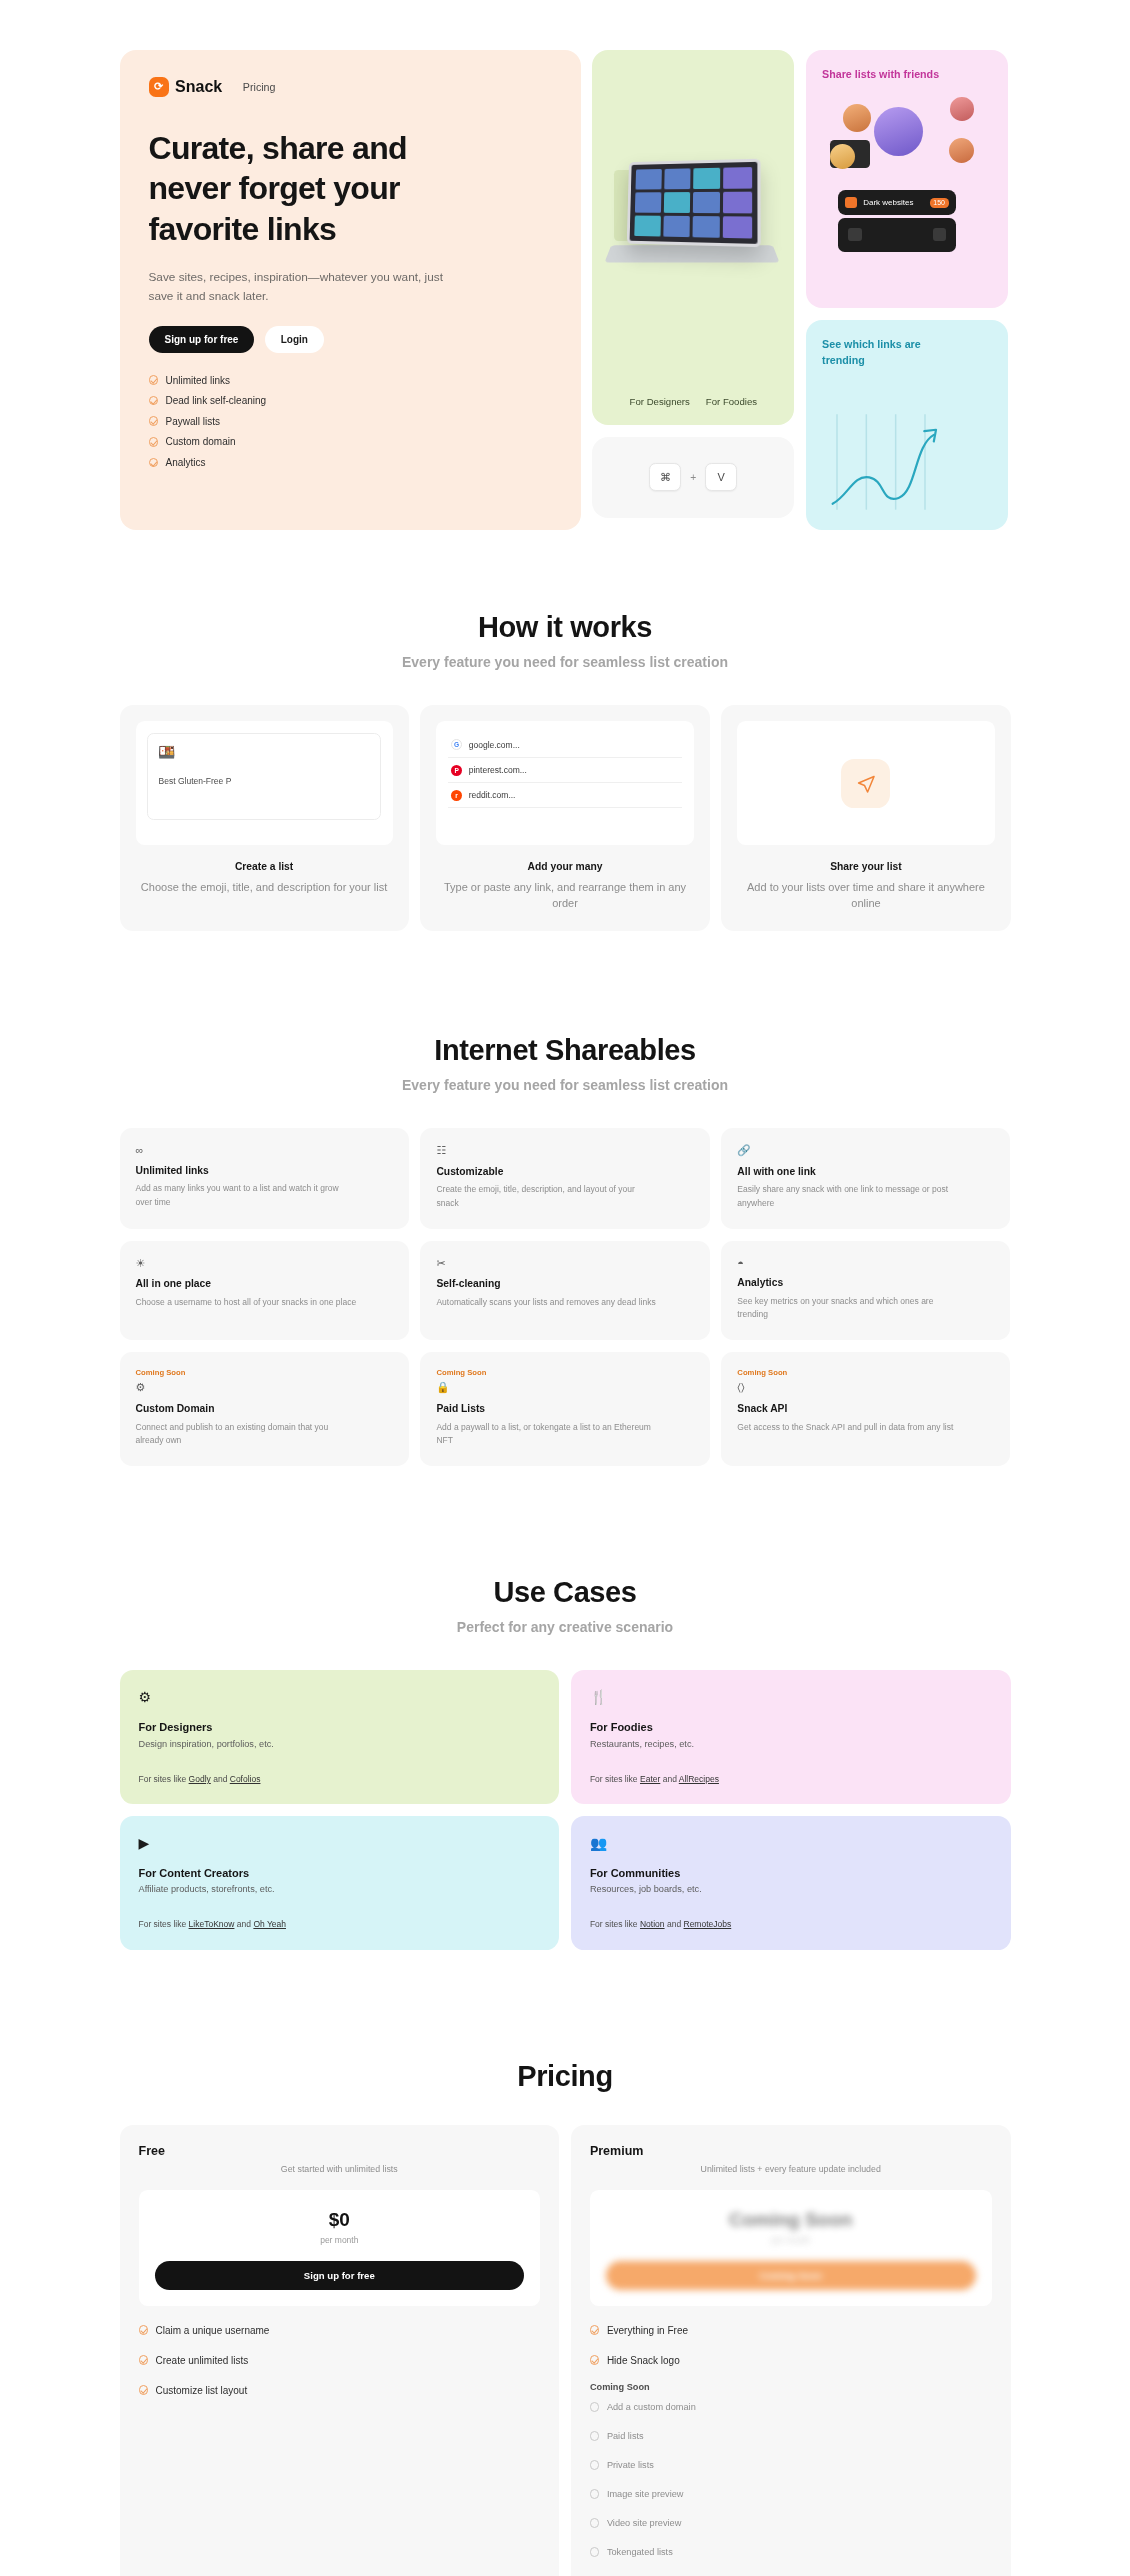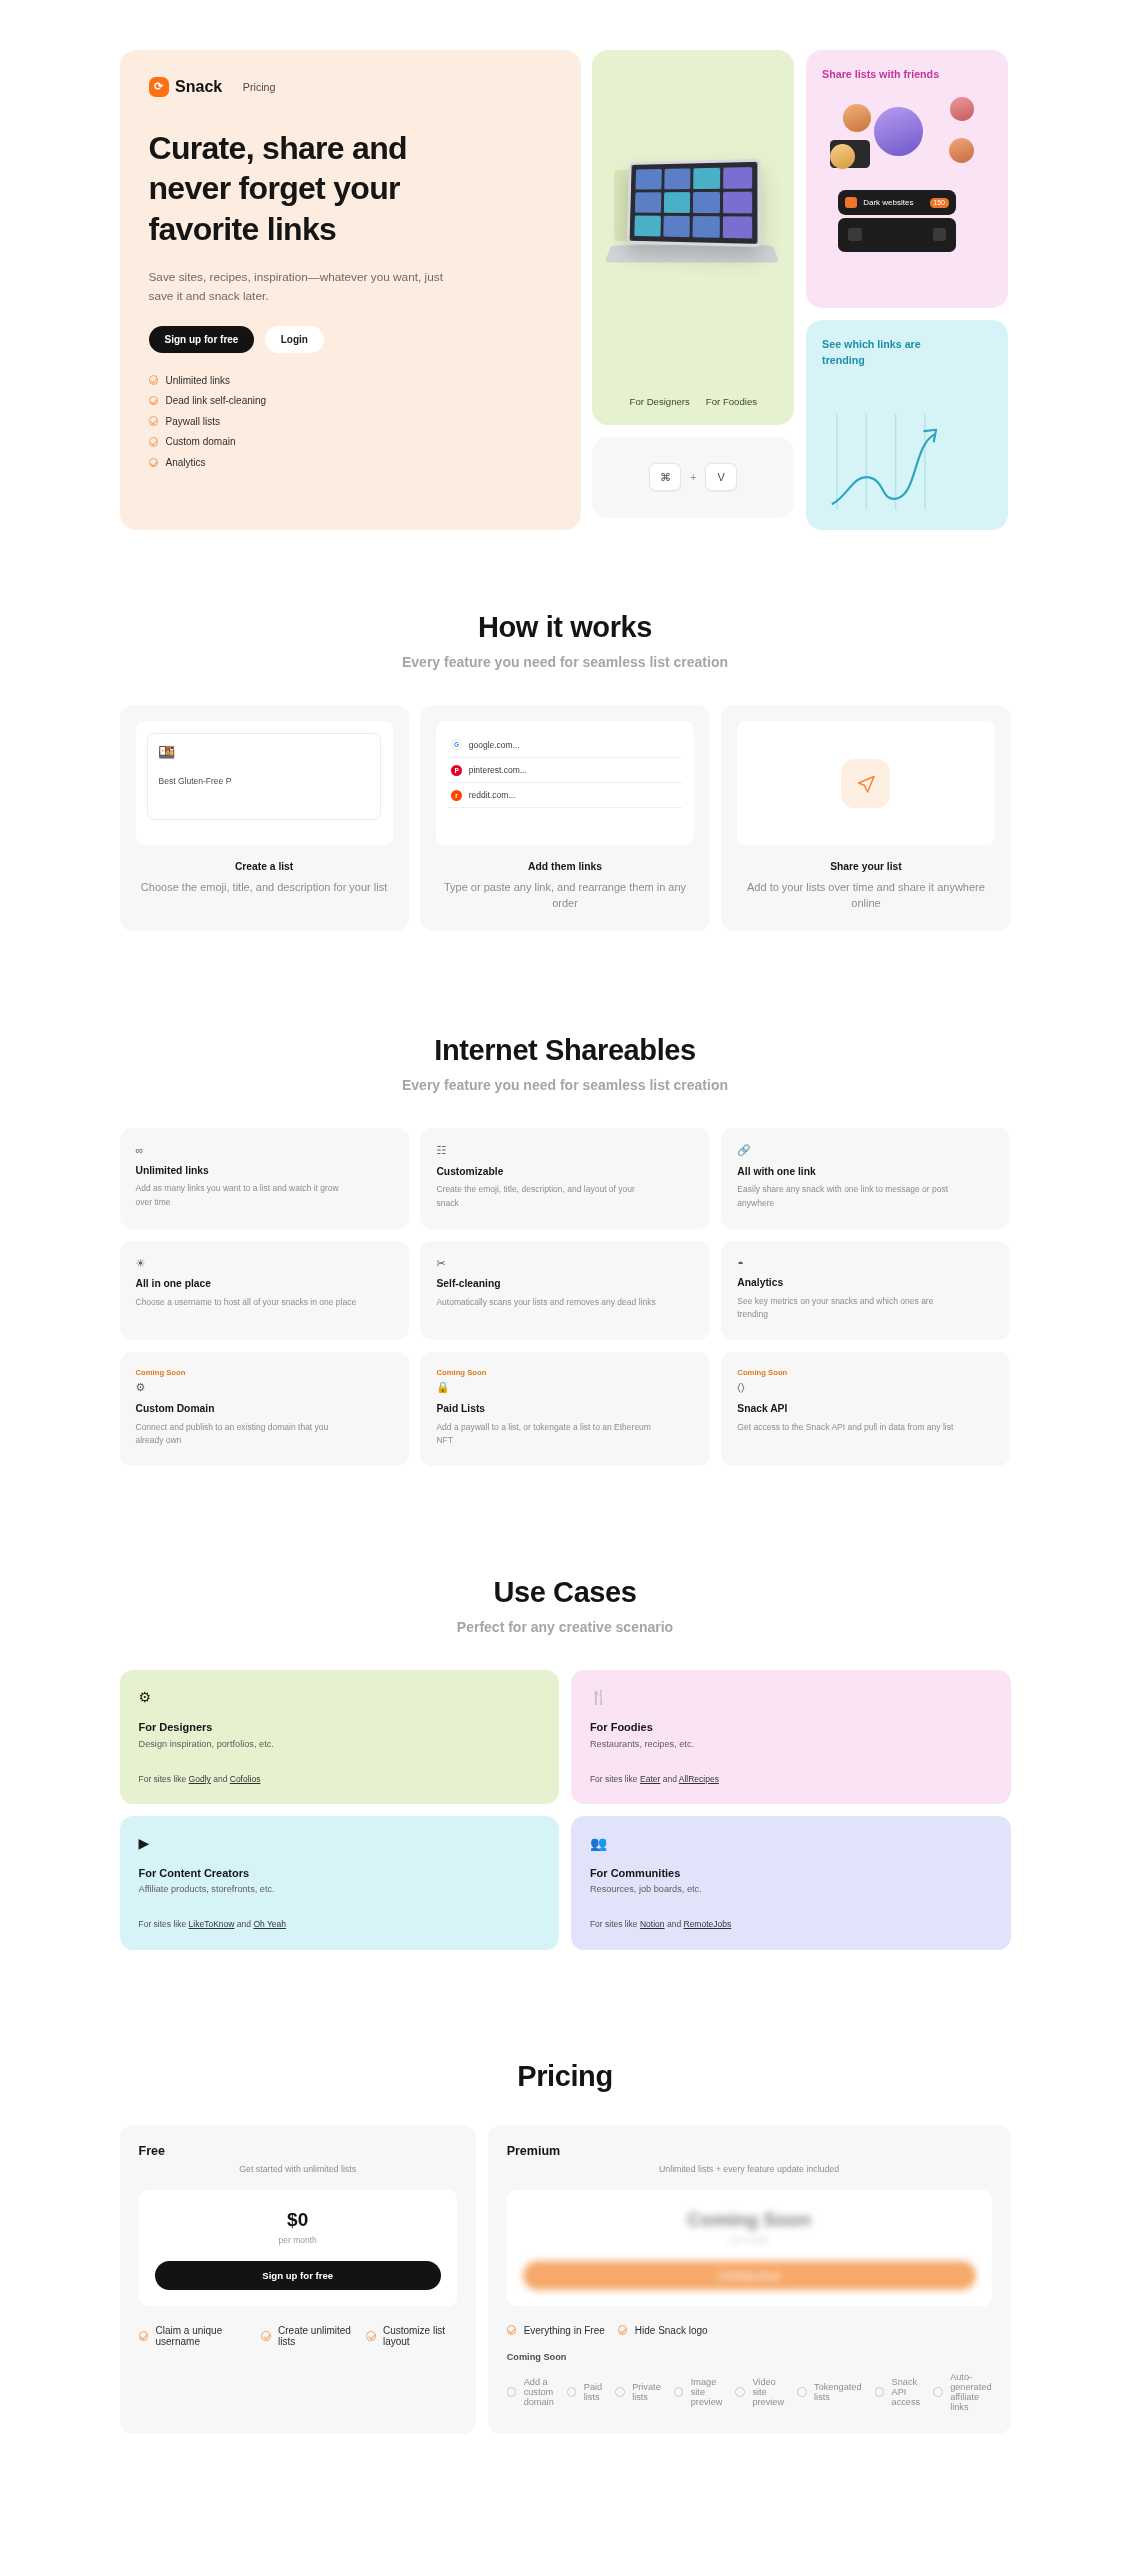--- a/index.html
+++ b/index.html
@@ -480,21 +480,21 @@
     background: #f6a96a;
     color: #fff;
     border: none;
     border-radius: 735px;
     padding: 8.8px 0;
     font-size: 9.6px;
     font-weight: 600;
     filter: blur(3.7px);
     font-family: inherit;
   }
-  .price-feats { margin-top: 19px; display: flex; flex-direction: row; gap: 13px; }
+  .price-feats { margin-top: 19px; display: flex; flex-direction: column; gap: 19px; }
   .price-soon-title { font-size: 9.2px; font-weight: 600; color: #4f4f4f; margin-top: 16px; }
   .gray-row { display: flex; align-items: center; gap: 7.4px; font-size: 9.2px; color: #8e8e8e; }
   .gcheck {
     width: 9.6px; height: 9.6px;
     border-radius: 50%;
     border: 1px solid #c9c9c9;
     flex: none;
   }
 </style>
 </head>
@@ -637,21 +637,21 @@
           </div>
           <div class="link-row">
             <span class="favicon fav-p">P</span>
             <span>pinterest.com...</span>
           </div>
           <div class="link-row">
             <span class="favicon fav-r">r</span>
             <span>reddit.com...</span>
           </div>
         </div>
-        <div class="how-name">Add them links</div>
+        <div class="how-name">Add your many</div>
         <div class="how-desc">Type or paste any link, and rearrange them in any order</div>
       </div>
 
       <div class="how-card">
         <div class="how-inner">
           <div class="send-badge">
             <svg width="20.6" height="20.6" viewBox="0 0 24 24" fill="none" stroke="#f2863a" stroke-width="1.8" stroke-linejoin="round">
               <path d="M21 3 L3 10.5 L10 13.5 L13.5 21 Z"></path>
             </svg>
           </div>

